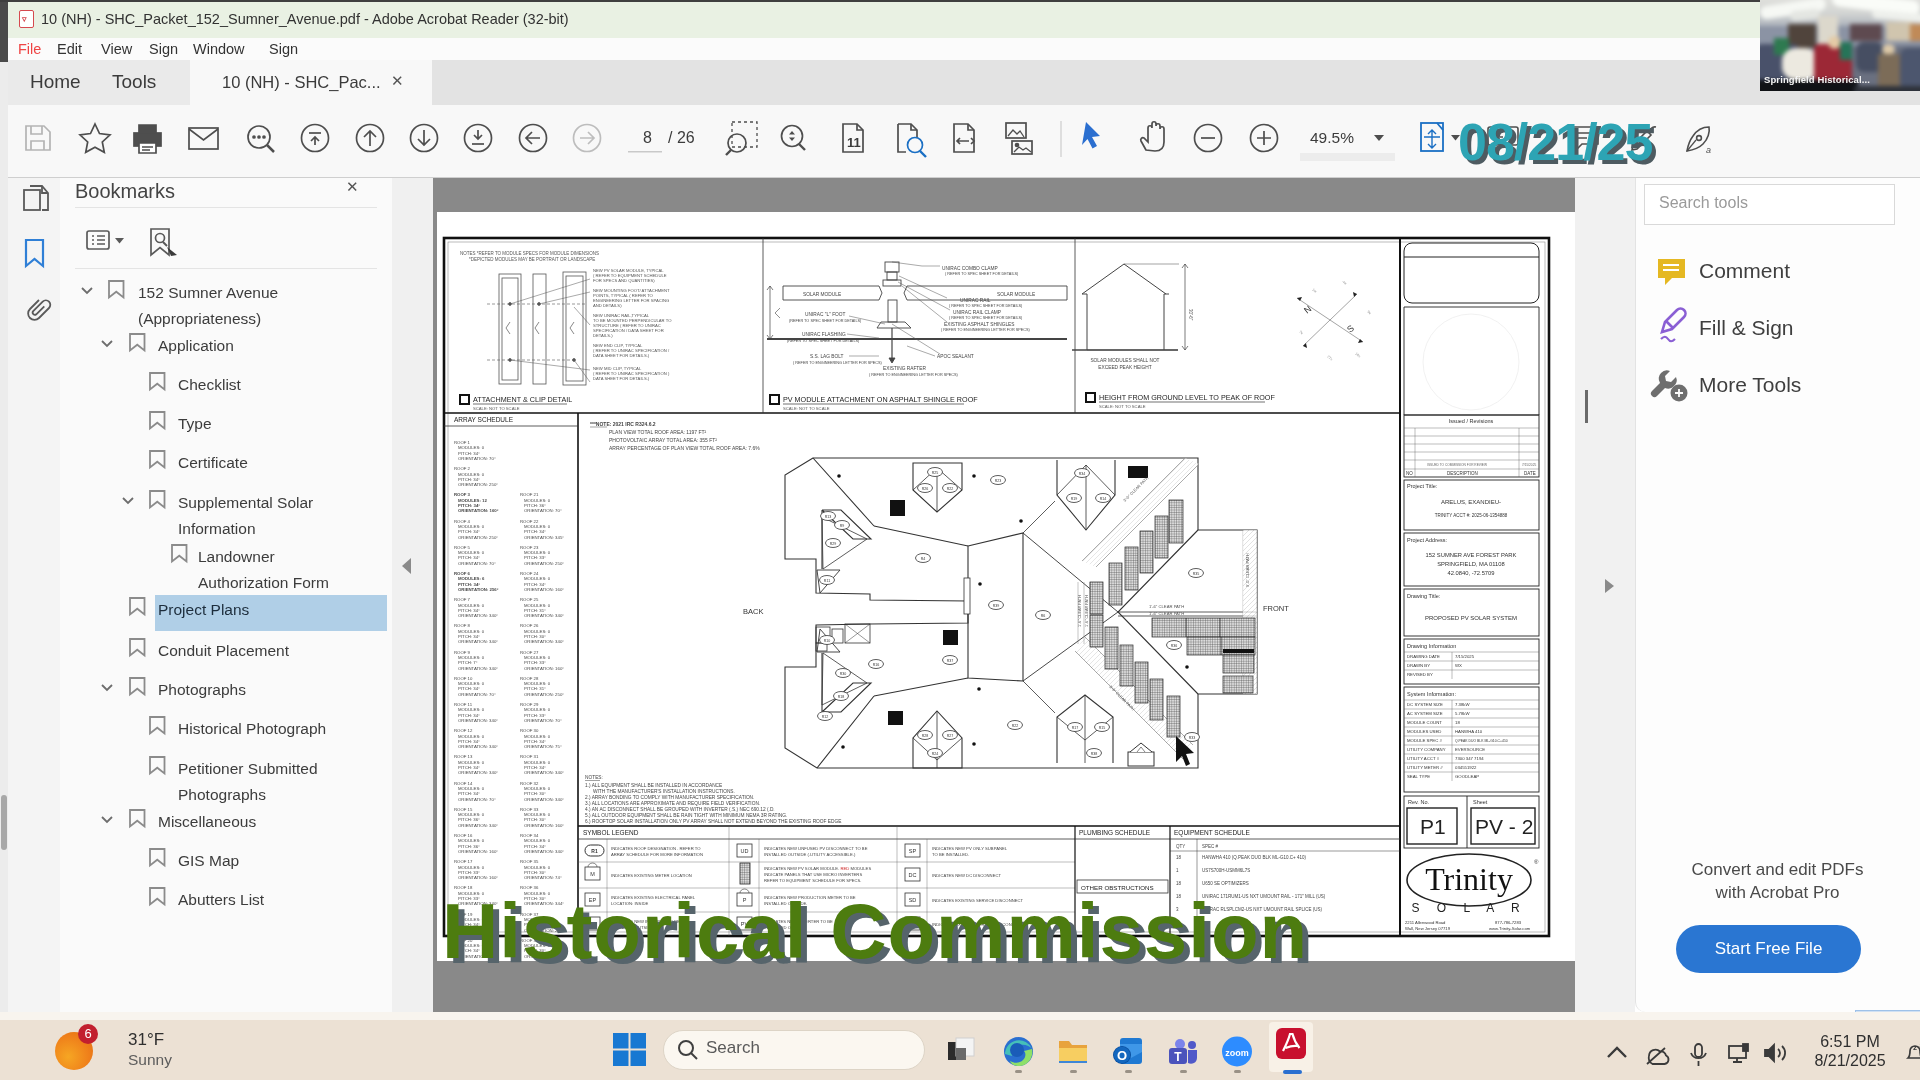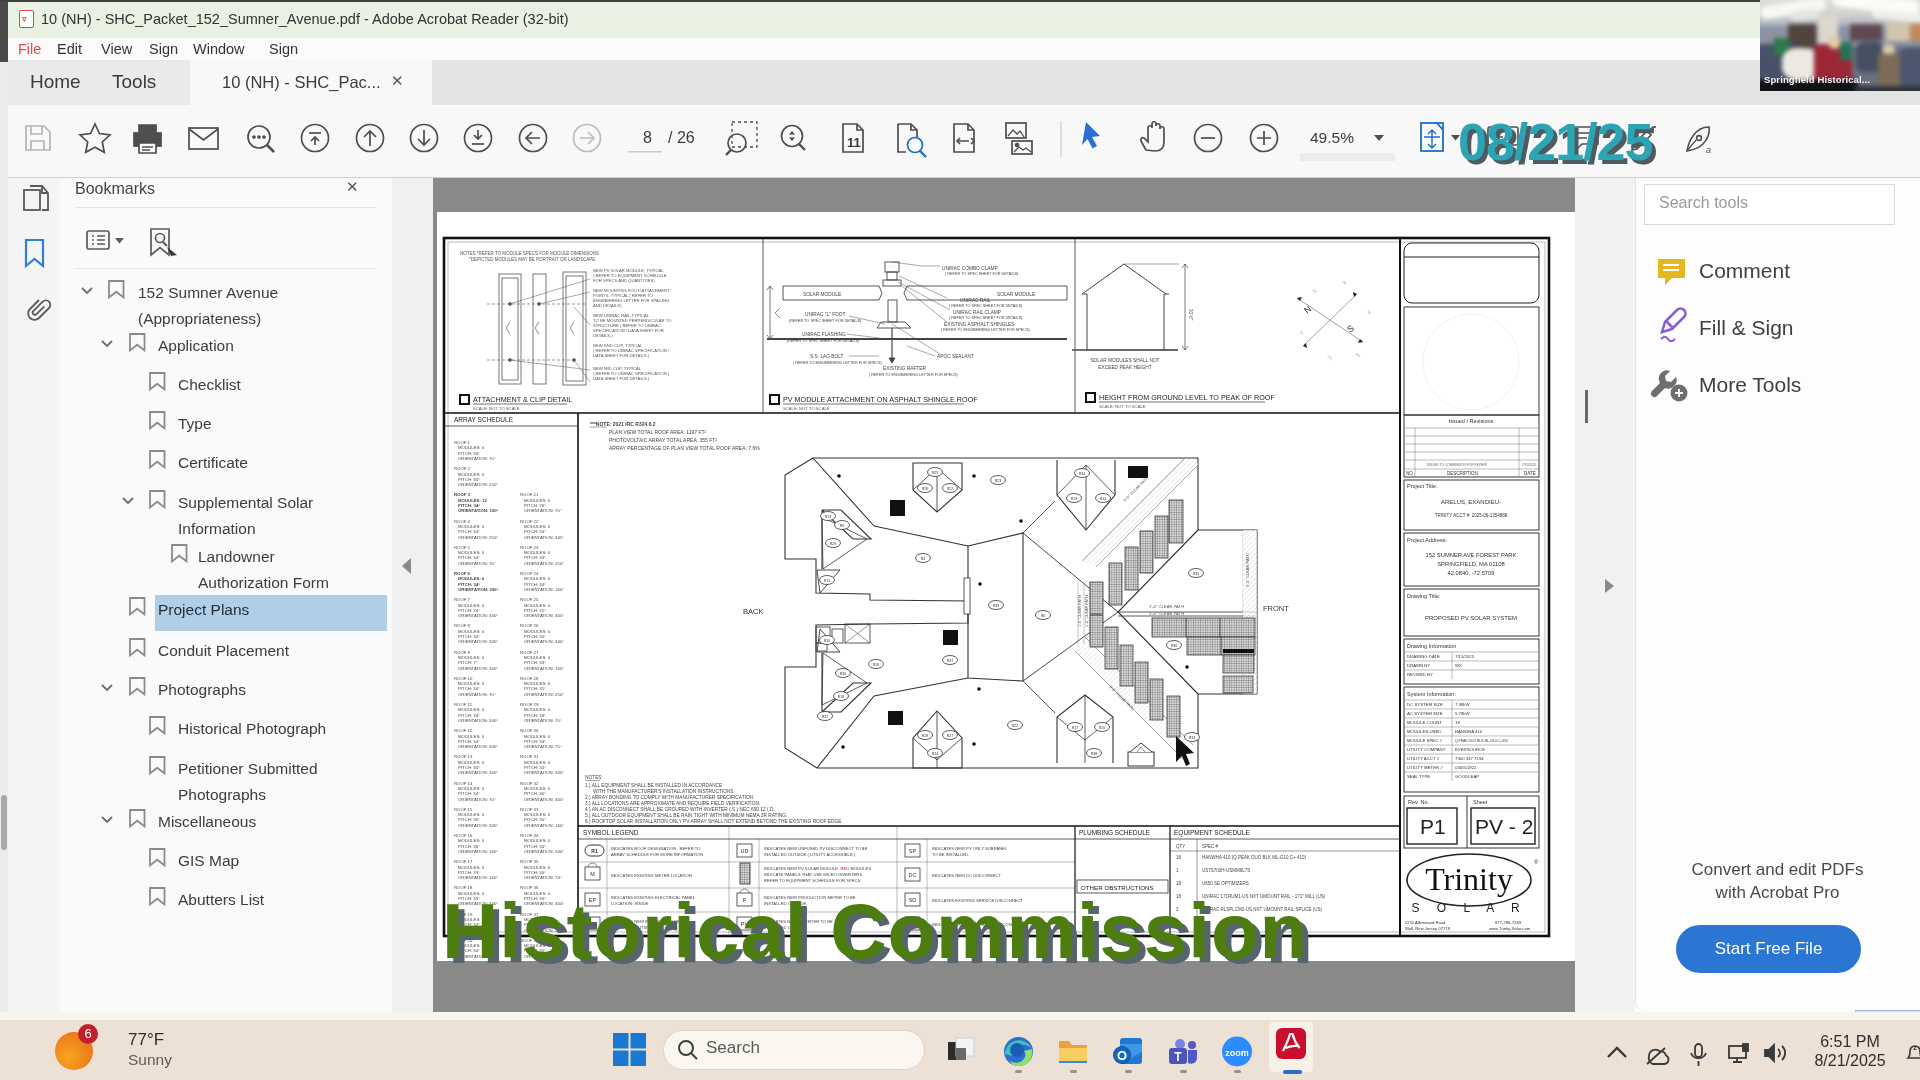--- a/index.html
+++ b/index.html
@@ -179,21 +179,21 @@
 
     <rect x="0" y="58" width="3" height="36" fill="#2f7fd6" opacity="0"></rect>
     <path d="M18,62 h17 v26 l-8.5,-7 -8.5,7 z" fill="none" stroke="#2f7fd6" stroke-width="2.2"></path>
 
     <g fill="none" stroke="#5a5a5a" stroke-width="1.8">
       <path d="M31,122 l-9,9 a6.3,6.3 0 0 0 9,9 l10,-10 a4.4,4.4 0 0 0 -6.3,-6.3 l-9.5,9.5 a2.2,2.2 0 0 0 3.1,3.1 l8,-8"></path>
     </g>
   </svg>
   </div>
 
-  <div class="abs" style="left:75px;top:180px;font-size:16px;color:#444;">Bookmarks</div>
+  <div class="abs" style="left:75px;top:180px;font-size:20px;color:#444;">Bookmarks</div>
   <div class="abs" style="left:346px;top:178px;font-size:15px;color:#555;">✕</div>
   <div class="abs" style="left:75px;top:207px;width:302px;height:1px;background:#e4e4e4;"></div>
   <div class="abs" id="bm-tools" style="left:75px;top:225px;width:300px;height:45px;">
   <svg width="300" height="45" viewBox="0 0 300 45">
     <g fill="none" stroke="#5a5a5a" stroke-width="1.7">
       <rect x="12" y="6" width="22" height="18" rx="2"></rect>
       <path d="M17,11 h2 M22,11 h8 M17,15 h2 M22,15 h8 M17,19 h2 M22,19 h8" stroke-width="1.4"></path>
     </g>
     <path d="M40,13 l4.5,5.5 4.5,-5.5 z" fill="#5a5a5a"></path>
     <g fill="none" stroke="#5a5a5a" stroke-width="1.7">
@@ -1131,21 +1131,21 @@
     </div>
     <div class="abs" style="left:4px;top:74px;font-size:9.5px;font-weight:bold;color:#f4f4f4;letter-spacing:0.1px;">Springfield Historical...</div>
   </div>
 
   <div class="abs" style="left:0;top:1012px;width:1920px;height:8px;background:#f8f4ee;"></div>
   <div class="abs" style="left:0;top:1020px;width:1920px;height:60px;background:#ece1d4;"></div>
   <div class="abs" id="taskbar-content" style="left:0;top:1020px;width:1920px;height:60px;">
 
     <div class="abs" style="left:55px;top:12px;width:38px;height:38px;background:radial-gradient(circle at 35% 65%,#f6a623 0%,#ef7f1a 60%,#e06a10 100%);border-radius:50%;"></div>
     <div class="abs" style="left:78px;top:4px;width:20px;height:20px;background:#c21f2e;border-radius:50%;color:#fff;font-size:13px;text-align:center;line-height:20px;">6</div>
-    <div class="abs" style="left:128px;top:10px;font-size:17px;color:#2f2f2f;">77°F</div>
+    <div class="abs" style="left:128px;top:10px;font-size:17px;color:#2f2f2f;">31°F</div>
     <div class="abs" style="left:128px;top:31px;font-size:15.5px;color:#5c5c5c;">Sunny</div>
 
     <svg class="abs" style="left:613px;top:13px;" width="33" height="33" viewBox="0 0 33 33">
       <rect x="0" y="0" width="15.5" height="15.5" fill="#1878d2"></rect>
       <rect x="17.5" y="0" width="15.5" height="15.5" fill="#1878d2"></rect>
       <rect x="0" y="17.5" width="15.5" height="15.5" fill="#1878d2"></rect>
       <rect x="17.5" y="17.5" width="15.5" height="15.5" fill="#1878d2"></rect>
     </svg>
 
     <div class="abs" style="left:663px;top:10px;width:260px;height:38px;background:#fbf7f0;border:1px solid #ddd4c6;border-radius:20px;"></div>

